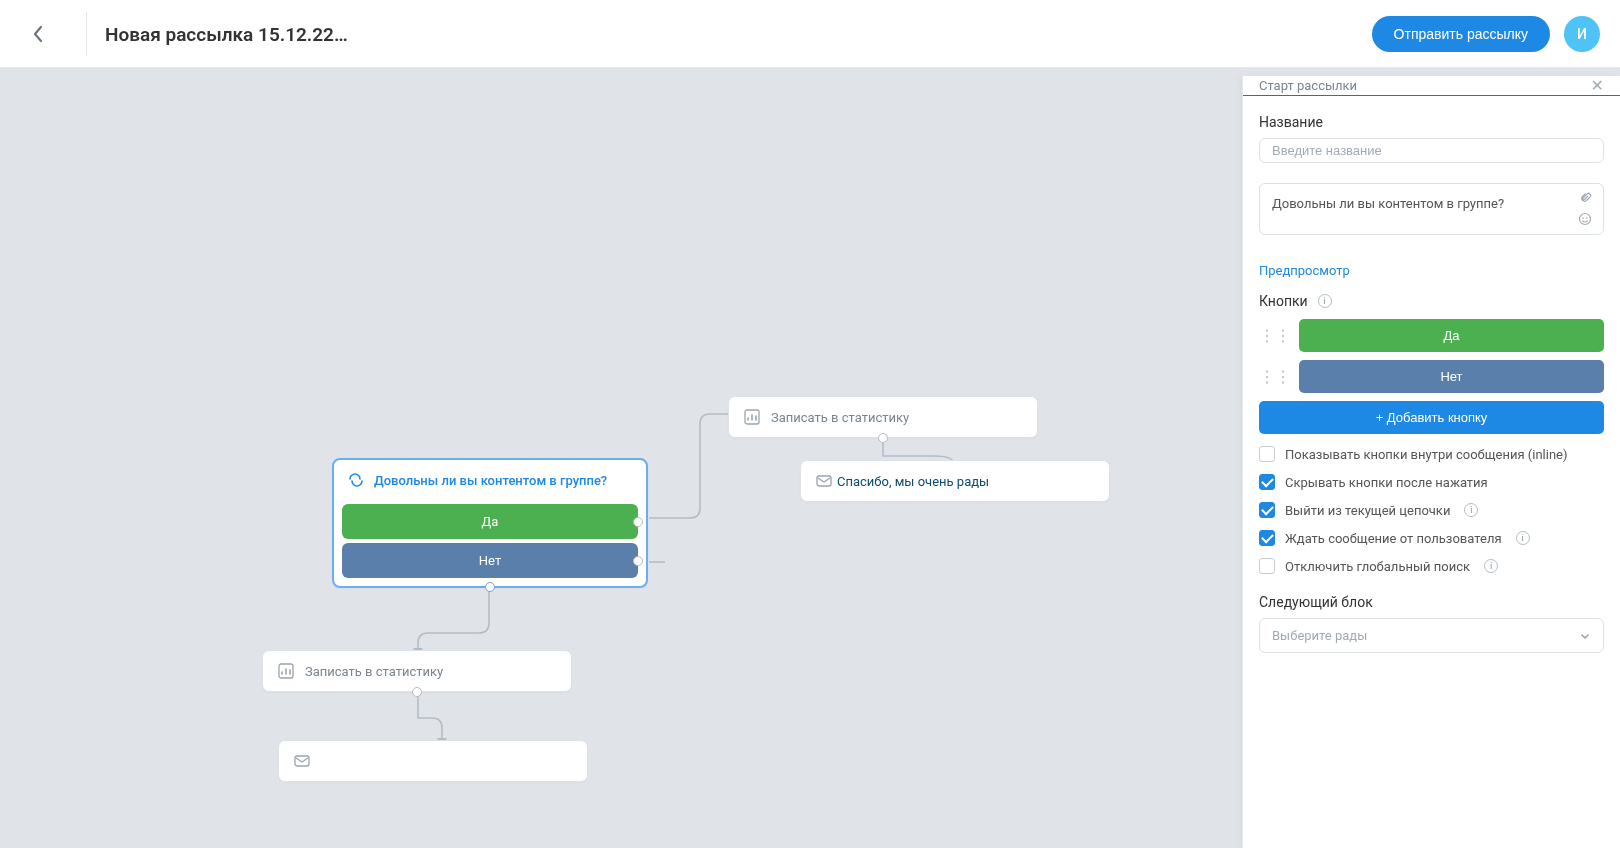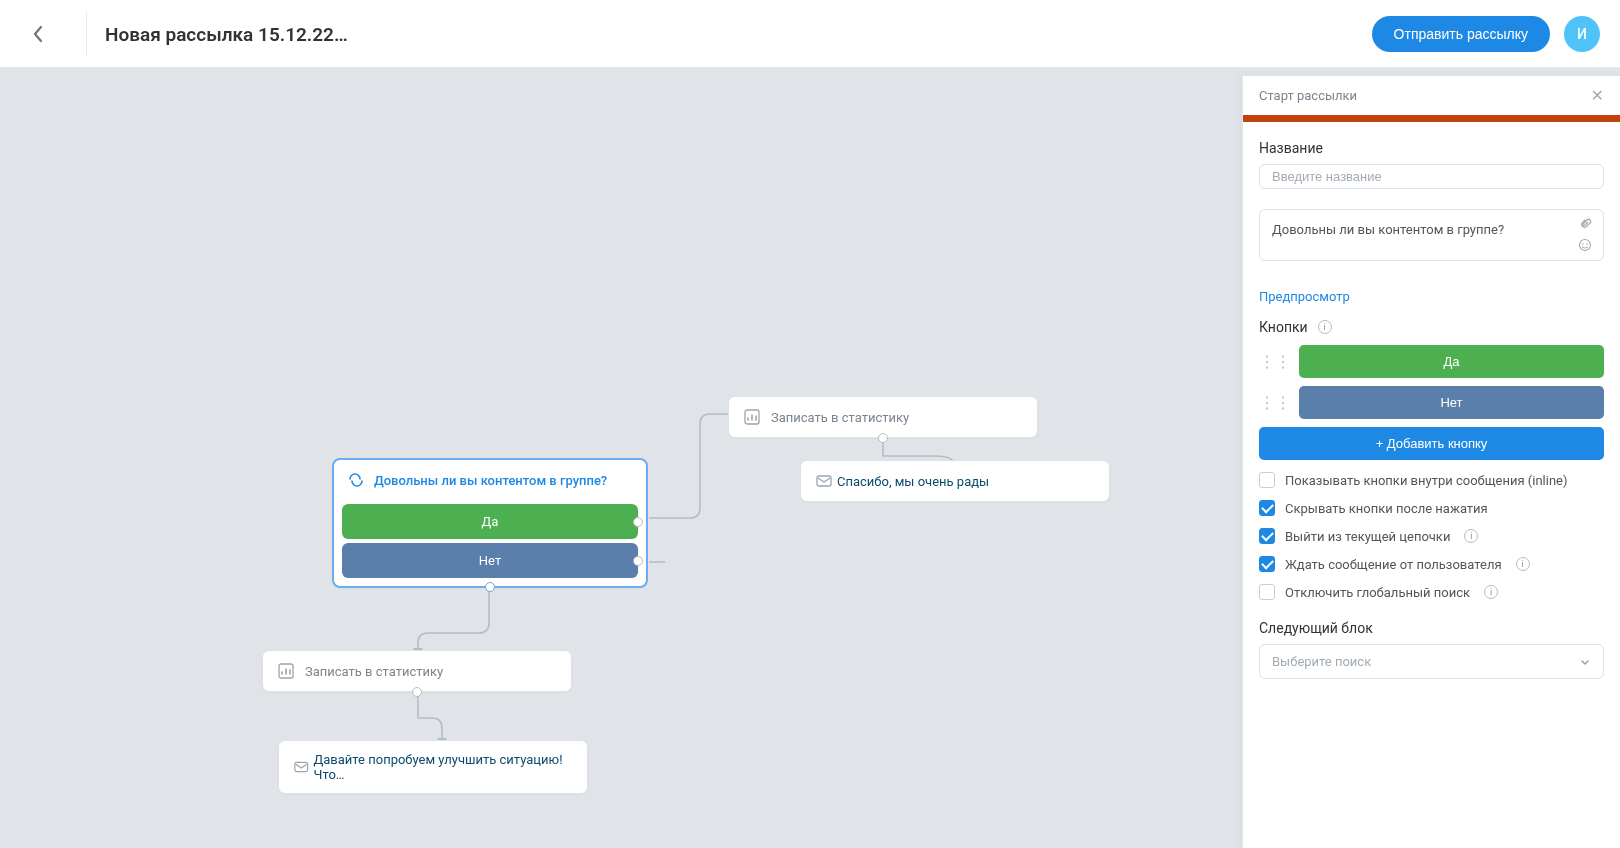--- a/index.html
+++ b/index.html
@@ -33,21 +33,21 @@
 
   .node-msg { width: 310px; display: flex; align-items: center; gap: 4px; padding: 11px 14px; color: #0c4a6e; font-size: 13px; }
 
   
   svg.edges { position: absolute; top: 0; left: 0; width: 100%; height: 100%; pointer-events: none; }
   svg.edges path { fill: none; stroke: #b3bcc6; stroke-width: 1.6; }
   svg.edges .arrow { fill: #b3bcc6; }
 
   
   .panel { position: absolute; right: 0; top: 76px; width: 378px; bottom: 0; background: #fff; border-left: 1px solid #e5e8ec; display: flex; flex-direction: column; box-shadow: -2px 0 8px rgba(0,0,0,.04); }
-  .panel-header { display: flex; align-items: center; justify-content: space-between; padding: 10px 16px; border-bottom: 7px solid #c2410c; color: #7a8590; font-size: 13px; }
+  .panel-header { display: flex; align-items: center; justify-content: space-between; padding: 0 16px; border-bottom: 1px solid #c2410c; color: #7a8590; font-size: 13px; }
   .panel-body { padding: 12px 16px; overflow-y: auto; }
   .section-label { font-size: 14px; color: #333; margin-bottom: 8px; margin-top: 6px; }
   .input { width: 100%; border: 1px solid #dde2e7; border-radius: 6px; padding: 4px 12px; font-size: 13px; color: #333; }
   .input::placeholder { color: #a2abb5; }
   .msg-box { position: relative; border: 1px solid #dde2e7; border-radius: 6px; padding: 12px 40px 12px 12px; font-size: 13px; color: #555; margin-top: 20px; min-height: 52px; }
   .msg-box .icon-attach { position: absolute; right: 10px; top: 8px; color: #a2abb5; }
   .msg-box .icon-emoji { position: absolute; right: 11px; top: 28px; color: #a2abb5; }
   .preview-link { color: #1e88e5; font-size: 13px; margin-top: 28px; display: inline-block; cursor: pointer; }
 
   .buttons-section { margin-top: 14px; }
@@ -147,21 +147,20 @@
       </svg>
     <span>Записать в статистику</span>
     <span class="port-b"></span>
   </div>
 
   <div class="node node-msg" style="left:278px; top:672px;">
     <svg width="18" height="18" viewBox="0 0 18 18">
         <rect x="2" y="4" width="14" height="10" rx="2" stroke="#9aa4af" stroke-width="1.3" fill="none"></rect>
         <path d="M3 6l6 4 6-4" stroke="#9aa4af" stroke-width="1.3" fill="none"></path>
       </svg>
-    <span>Давайте попробуем улучшить ситуацию! Что…</span>
   </div>
 
 </div>
 
 <div class="panel">
   <div class="panel-header">
     <span>Старт рассылки</span>
     <span class="close-x">✕</span>
   </div>
   <div class="panel-body">
@@ -222,21 +221,21 @@
     </div>
     <div class="chk-row">
       <span class="chk"></span>
       <span>Отключить глобальный поиск</span>
       <span class="info-icon">i</span>
     </div>
 
     <div class="next-block">
       <div class="section-label">Следующий блок</div>
       <div class="select">
-        <span>Выберите поиск</span>
+        <span>Выберите рады</span>
         <svg width="12" height="12" viewBox="0 0 12 12">
             <path d="M3 5l3 3 3-3" stroke="#9aa4af" stroke-width="1.6" fill="none" stroke-linecap="round" stroke-linejoin="round"></path>
           </svg>
       </div>
     </div>
 
   </div>
 </div>
 
 </body></html>

